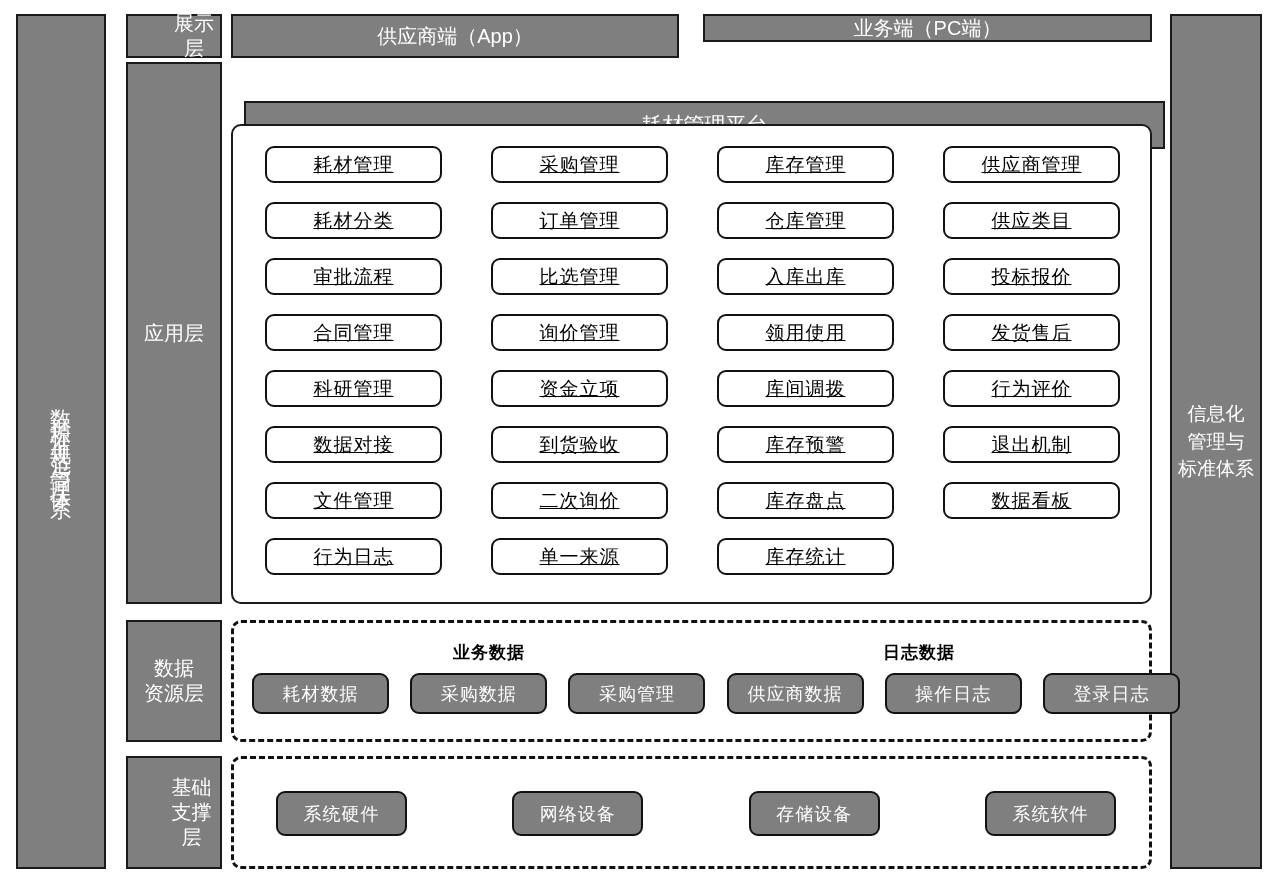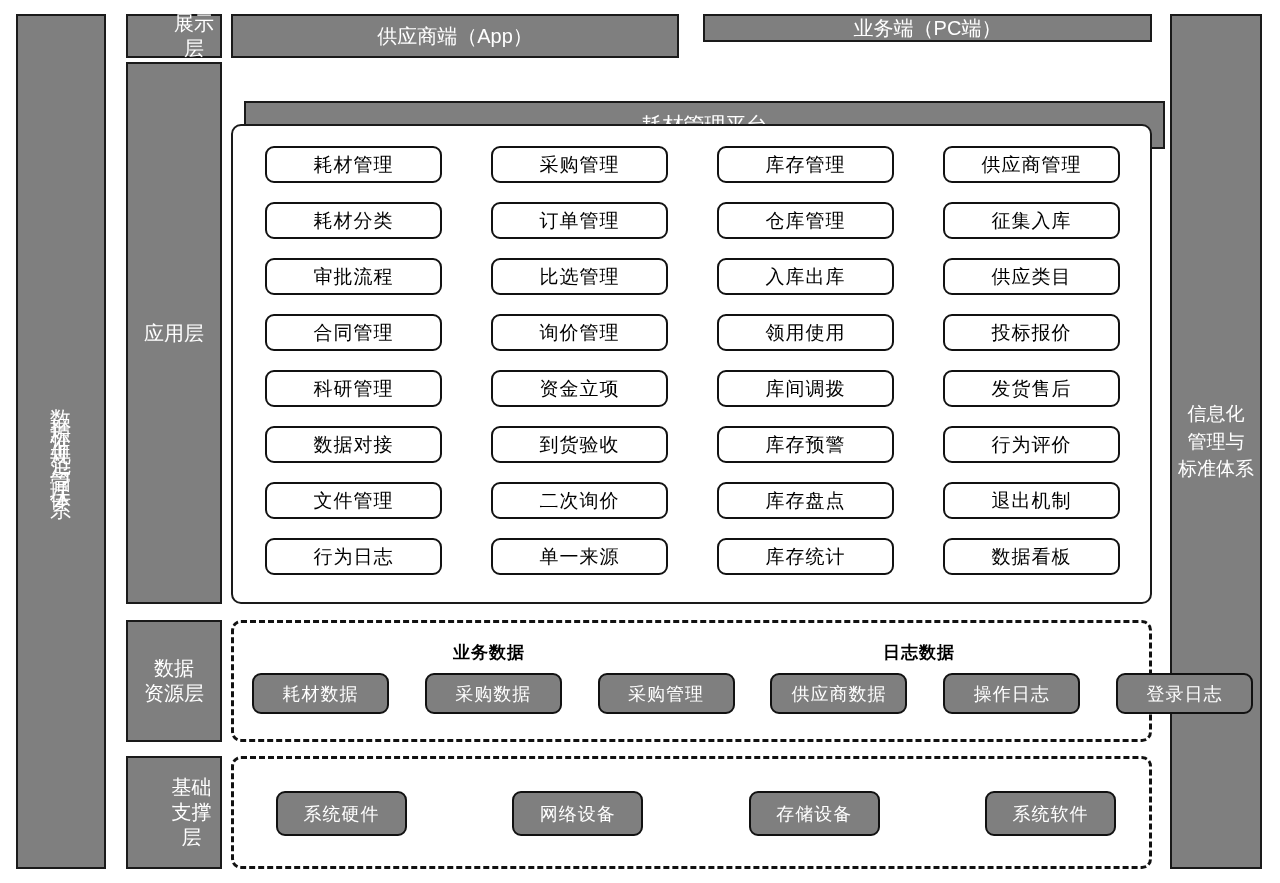--- a/index.html
+++ b/index.html
@@ -87,20 +87,21 @@
   }
   .module{
     background:#ffffff;
     border:2.5px solid #111;
     border-radius:9px;
     box-sizing:border-box;
     display:flex;align-items:center;justify-content:center;
     font-size:19px;
     color:#000;
     letter-spacing:1px;
+    text-decoration:underline;
   }
 
   
   .dashed{
     position:absolute;
     background:#ffffff;
     border:3px dashed #111;
     border-radius:10px;
     box-sizing:border-box;
   }
@@ -117,21 +118,21 @@
   }
   #title-biz{left:20px;top:18px;width:470px;}
   #title-log{left:490px;top:18px;width:390px;}
 
   
   .pill-row{
     position:absolute;
     display:flex;
     align-items:center;
   }
-  #data-pills{left:18px;top:50px;width:1001px;justify-content:space-between;}
+  #data-pills{left:18px;top:50px;width:928px;justify-content:space-between;}
   #infra-pills{left:42px;top:32px;width:840px;justify-content:space-between;}
 
   .pill{
     background:#7f7f7f;
     border:2.5px solid #111;
     border-radius:9px;
     box-sizing:border-box;
     color:#ffffff;
     display:flex;align-items:center;justify-content:center;
     font-size:18px;
@@ -210,21 +211,20 @@
         <div class="module">单一来源</div>
         <div class="module">库存管理</div>
         <div class="module">仓库管理</div>
         <div class="module">入库出库</div>
         <div class="module">领用使用</div>
         <div class="module">库间调拨</div>
         <div class="module">库存预警</div>
         <div class="module">库存盘点</div>
         <div class="module">库存统计</div>
         <div class="module">供应商管理</div>
-        <div class="module">征集入库</div>
         <div class="module">供应类目</div>
         <div class="module">投标报价</div>
         <div class="module">发货售后</div>
         <div class="module">行为评价</div>
         <div class="module">退出机制</div>
         <div class="module">数据看板</div>
       </div>
   </div>
 
   <div class="dashed" id="data-panel">

